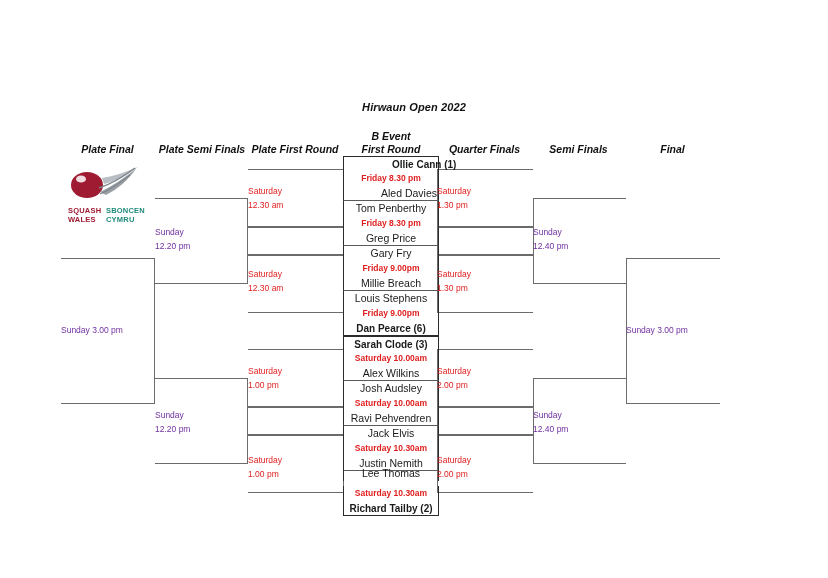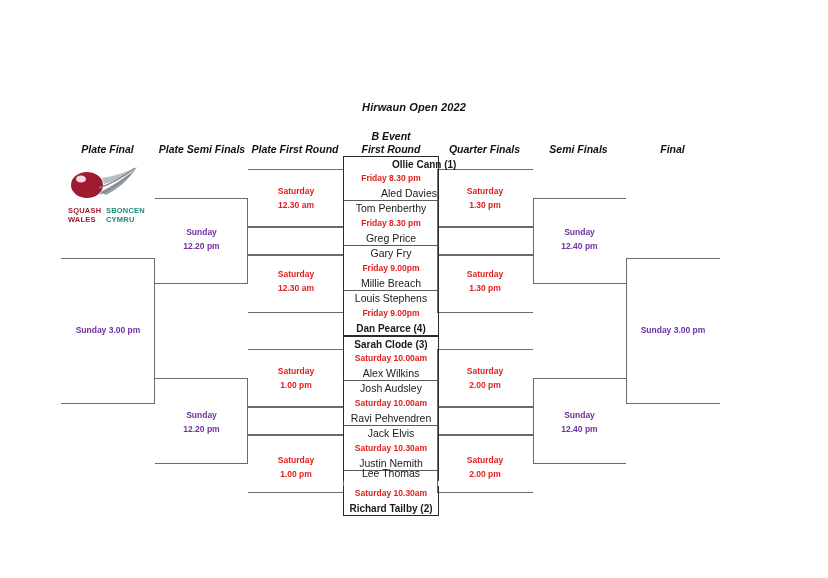--- a/index.html
+++ b/index.html
@@ -61,23 +61,22 @@
   .cell.box {
     border-left: 1px solid #2b2b2b;
     border-right: 1px solid #2b2b2b;
   }
   .cell.box-top { border-top: 1.5px solid #2b2b2b; }
   .cell.box-bot { border-bottom: 1.5px solid #2b2b2b; }
 
   
   .tlab {
     position: absolute;
-    text-align: center;
     font-size: 8.5px;
-    font-weight: bold;
+    font-weight: normal;
     line-height: 14px;
     white-space: nowrap;
   }
   .tlab.red { color: #e02020; }
   .tlab.pur { color: #7030a0; }
   .tlab.pur.one { font-size: 8.5px; }
 
   
   #logo { position: absolute; left: 66px; top: 142px; width: 84px; height: 60px; text-align: right; }
   .lg-txt {
@@ -150,21 +149,21 @@
   <div class="cell time box" style="top:147px;">Friday 8.30 pm</div>
   <div class="cell box bdr-b" style="top:162px;padding-left:36px;">Aled Davies</div>
   <div class="cell box" style="top:177px;">Tom Penberthy</div>
   <div class="cell time box" style="top:192px;">Friday 8.30 pm</div>
   <div class="cell box bdr-b" style="top:207px;">Greg Price</div>
   <div class="cell box" style="top:222px;">Gary Fry</div>
   <div class="cell time box" style="top:237px;">Friday 9.00pm</div>
   <div class="cell box bdr-b" style="top:252px;">Millie Breach</div>
   <div class="cell box" style="top:267px;">Louis Stephens</div>
   <div class="cell time box" style="top:282px;">Friday 9.00pm</div>
-  <div class="cell seed box box-bot" style="top:297px;">Dan Pearce (4)</div>
+  <div class="cell seed box box-bot" style="top:297px;">Dan Pearce (6)</div>
 
   <div class="cell seed box box-top" style="top:312px;">Sarah Clode (3)</div>
   <div class="cell time box" style="top:327px;">Saturday 10.00am</div>
   <div class="cell box bdr-b" style="top:342px;">Alex Wilkins</div>
   <div class="cell box" style="top:357px;">Josh Audsley</div>
   <div class="cell time box" style="top:372px;">Saturday 10.00am</div>
   <div class="cell box bdr-b" style="top:387px;">Ravi Pehvendren</div>
   <div class="cell box" style="top:402px;">Jack Elvis</div>
   <div class="cell time box" style="top:417px;">Saturday 10.30am</div>
   <div class="cell box bdr-b" style="top:432px;">Justin Nemith</div>

